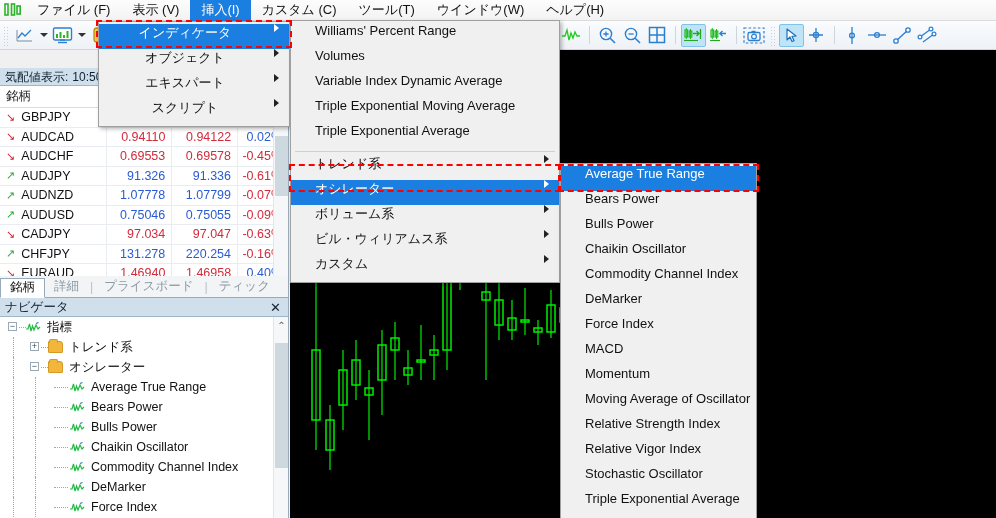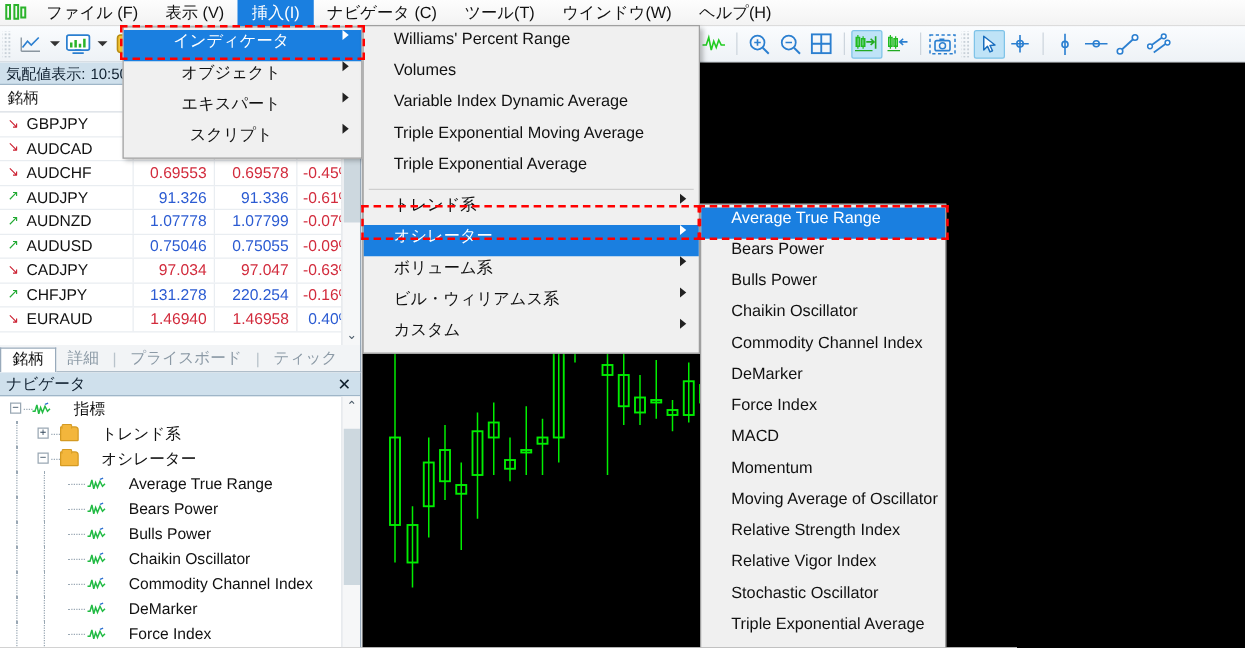--- a/index.html
+++ b/index.html
@@ -39,21 +39,21 @@
     background-size: 3px 3px; background-position: 1px 1px; opacity:.9;}
   .tb-btn { width:25px; height:23px; display:flex; align-items:center; justify-content:center;
     border-radius:2px; }
   .tb-btn.sel { background:#bfe3f7; border:1px solid #7fc3e8; }
   .tb-arrow { width:13px; height:23px; display:flex; align-items:center; justify-content:center; }
   .tb-arrow i { border-left:4px solid transparent; border-right:4px solid transparent; border-top:4px solid #333; }
   .tb-sep { width:1px; height:18px; background:#cdd5dd; margin:0 5px; }
   .tb-ide { font-size:12px; color:#1a6fbe; padding:0 9px; letter-spacing:.3px; }
 
   
-  #mw { position:absolute; left:0; top:50px; width:289px; height:226px;
+  #mw { position:absolute; left:0; top:68px; width:289px; height:226px;
         background:#fff; border-right:1px solid #9ab; }
   #mw-title { height:18px; background:#cfe0ec; border-bottom:1px solid #9fb6c8;
     font-size:12px; color:#102030; padding:1px 0 0 5px; display:flex; align-items:center; }
   #mw-title b { font-weight:normal; }
   #mw-time { margin-left:4px; }
   #mw-head { display:flex; height:22px; border-bottom:1px solid #d7dde3; font-size:12.5px; color:#222;}
   #mw-head .c { display:flex; align-items:center; border-right:1px solid #d7dde3; padding:0 6px; }
   .c-sym { width:107px; }
   .c-bid { width:66px; justify-content:flex-end;text-align:center; }
   .c-ask { width:66px; justify-content:flex-end; }
@@ -93,21 +93,21 @@
   .tr { display:flex; align-items:center; height:20px; font-size:12.5px; color:#111; position:relative;}
   .tr .ind { width:14px; height:20px; position:relative; }
   .pm { width:9px; height:9px; border:1px solid #9aa8b4; background:#fff; font-size:9px;
     display:flex; align-items:center; justify-content:center; color:#33485c; line-height:1; }
   .dots { width:11px; border-top:1px dotted #9aa8b4; height:1px; }
   .vline { position:absolute; top:0; bottom:0; width:1px; border-left:1px dotted #9aa8b4; }
   .folder { width:15px; height:12px; background:#f3b63c; border:1px solid #d49a22;
     border-radius:1px 3px 1px 1px; position:relative; }
   .folder:before { content:''; position:absolute; left:0; top:-3px; width:7px; height:3px;
     background:#f3b63c; border:1px solid #d49a22; border-bottom:none; border-radius:2px 2px 0 0;}
-  .lbl { margin-left:18px; white-space:nowrap; }
+  .lbl { margin-left:6px; white-space:nowrap; }
   #nav-scroll { position:absolute; right:0; top:0; width:15px; height:201px;
     background:#f6f7f8; border-left:1px solid #e2e6ea; }
   #nav-uparrow { position:absolute; left:0; top:0; width:15px; height:16px;
     display:flex; align-items:center; justify-content:center; color:#4a5a68; font-size:10px;}
   #nav-thumb { position:absolute; left:1px; top:26px; width:13px; height:125px; background:#cdd8df; }
 
   
   #chart { position:absolute; left:290px; top:50px; width:706px; height:468px; background:#000; overflow:hidden;}
   #chart-inner { position:absolute; left:0; top:0; width:706px; height:468px; }
 
@@ -144,21 +144,21 @@
       <svg width="18" height="14" viewBox="0 0 18 14">
         <rect x="1" y="1" width="3" height="11" fill="none" stroke="#2bb32b" stroke-width="1.6"></rect>
         <rect x="7.5" y="1" width="3" height="11" fill="none" stroke="#2bb32b" stroke-width="1.6"></rect>
         <rect x="13" y="3" width="3.2" height="8" fill="none" stroke="#2bb32b" stroke-width="1.6"></rect>
       </svg>
     </div>
     <div id="menubar-items" style="display:flex;align-items:center;">
         <div class="mb-item">ファイル (F)</div>
         <div class="mb-item">表示 (V)</div>
         <div class="mb-item active">挿入(I)</div>
-        <div class="mb-item">ナビゲータ (C)</div>
+        <div class="mb-item">カスタム (C)</div>
         <div class="mb-item">ツール(T)</div>
         <div class="mb-item">ウインドウ(W)</div>
         <div class="mb-item">ヘルプ(H)</div>
       </div>
   </div>
 
   <div id="toolbar">
     <div class="grip"></div>
 
     <div class="tb-btn">

